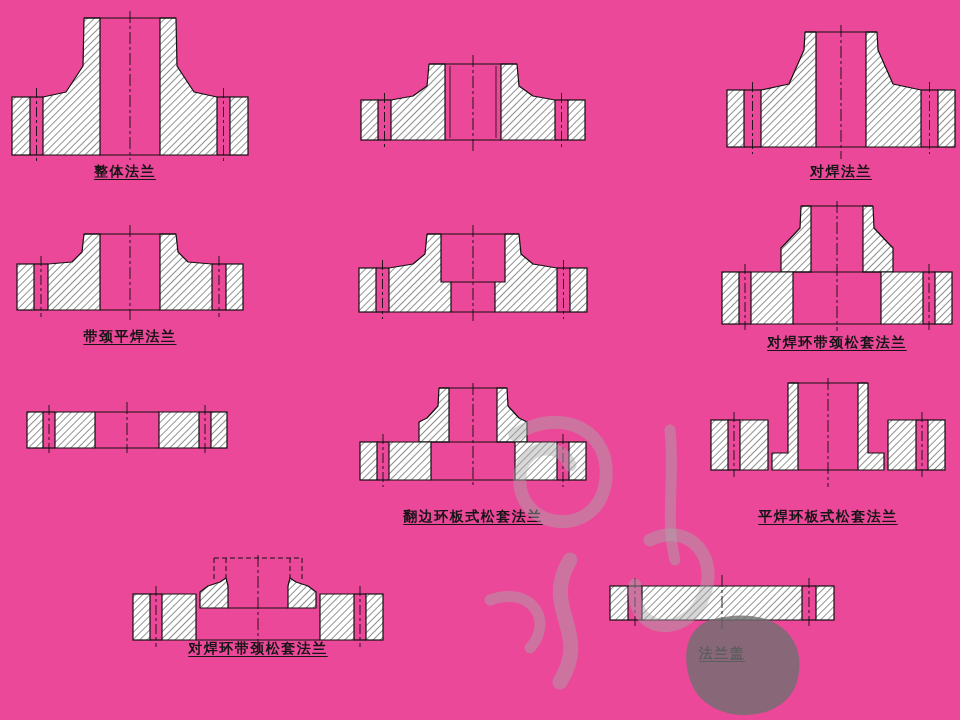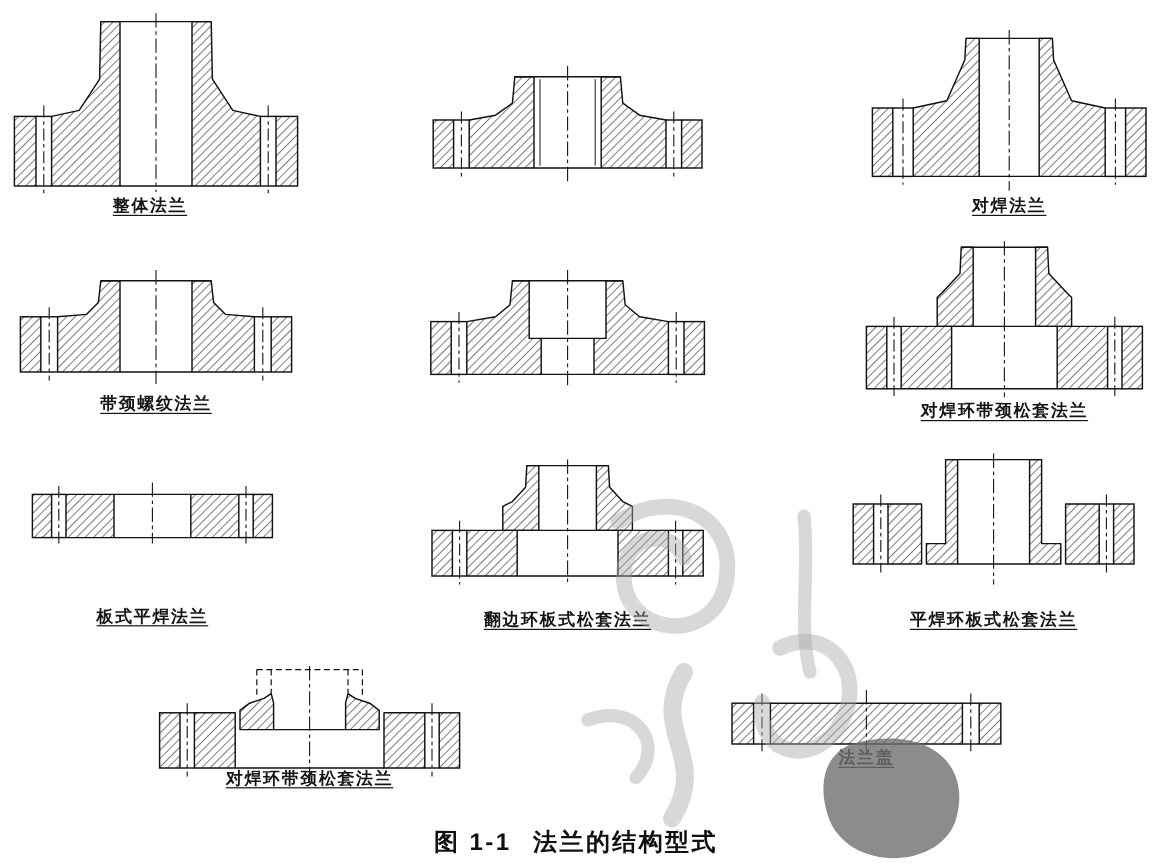--- a/index.html
+++ b/index.html
@@ -1,18 +1,18 @@
 <!DOCTYPE html>
 <html><head>
 <meta charset="utf-8">
 <style>
   html,body{margin:0;padding:0;background:#e8e8e8;}
   .page{
     position:relative;width:960px;height:720px;margin:0 auto;
-    background:#ffffff;overflow:hidden;
+    background:#ec4899;overflow:hidden;
     font-family:"Liberation Sans", sans-serif;color:#111;
   }
   svg.draw{position:absolute;overflow:visible;}
   .lbl{
     position:absolute;text-align:center;
     font-size:14px;font-weight:bold;letter-spacing:1.5px;
     text-decoration:underline;text-underline-offset:3px;
     color:#151515;white-space:nowrap;
   }
   .caption{
@@ -157,21 +157,21 @@
       <line x1="211" y1="74" x2="223" y2="74" stroke="#111" stroke-width="1.2"></line>
       <line x1="211" y1="126" x2="223" y2="126" stroke="#111" stroke-width="1.2"></line>
       <line x1="89" y1="8" x2="161" y2="8" stroke="#111" stroke-width="1.2"></line>
       <line x1="81" y1="74" x2="169" y2="74" stroke="#111" stroke-width="1.2"></line>
       <line x1="81" y1="126" x2="169" y2="126" stroke="#111" stroke-width="1.2"></line>
       <line x1="125" y1="3" x2="125" y2="133" stroke="#111" stroke-width="0.9" stroke-dasharray="12 3 3 3"></line>
       <line x1="33" y1="66" x2="33" y2="132" stroke="#111" stroke-width="0.9" stroke-dasharray="10 3 3 3"></line>
       <line x1="217" y1="66" x2="217" y2="132" stroke="#111" stroke-width="0.9" stroke-dasharray="10 3 3 3"></line>
     </svg>
 
-  <div class="lbl" style="left:5px;top:328px;width:250px">带颈螺纹法兰</div>
+  <div class="lbl" style="left:5px;top:328px;width:250px">带颈平焊法兰</div>
   <div class="lbl" style="left:702px;top:334px;width:270px">对焊环带颈松套法兰</div>
 
   <svg class="draw" style="left:12px;top:400px" viewBox="0 0 230 55" width="230" height="55">
       <defs>
         <pattern id="hatch6" width="5" height="5" patternUnits="userSpaceOnUse" patternTransform="rotate(45)">
           <rect width="5" height="5" fill="#ffffff"></rect>
           <line x1="0" y1="0" x2="0" y2="5" stroke="#222" stroke-width="1"></line>
         </pattern>
       </defs>
       <polygon points="43,12 83,12 83,48 43,48" fill="url(#hatch6)" stroke="#111" stroke-width="1.2" stroke-linejoin="round"></polygon>
@@ -229,21 +229,20 @@
       <line x1="37" y1="95" x2="25" y2="95" stroke="#111" stroke-width="1.2"></line>
       <line x1="213" y1="45" x2="225" y2="45" stroke="#111" stroke-width="1.2"></line>
       <line x1="213" y1="95" x2="225" y2="95" stroke="#111" stroke-width="1.2"></line>
       <line x1="85" y1="8" x2="165" y2="8" stroke="#111" stroke-width="1.2"></line>
       <line x1="95" y1="95" x2="155" y2="95" stroke="#111" stroke-width="1.2"></line>
       <line x1="125" y1="3" x2="125" y2="112" stroke="#111" stroke-width="0.9" stroke-dasharray="12 3 3 3"></line>
       <line x1="31" y1="37" x2="31" y2="102" stroke="#111" stroke-width="0.9" stroke-dasharray="10 3 3 3"></line>
       <line x1="219" y1="37" x2="219" y2="102" stroke="#111" stroke-width="0.9" stroke-dasharray="10 3 3 3"></line>
     </svg>
 
-  <div class="lbl" style="left:12px;top:505px;width:230px">板式平焊法兰</div>
   <div class="lbl" style="left:338px;top:508px;width:270px">翻边环板式松套法兰</div>
   <div class="lbl" style="left:693px;top:508px;width:270px">平焊环板式松套法兰</div>
 
   <svg class="draw" style="left:128px;top:552px" viewBox="0 0 260 100" width="260" height="100">
       <defs>
         <pattern id="hatch9" width="5" height="5" patternUnits="userSpaceOnUse" patternTransform="rotate(45)">
           <rect width="5" height="5" fill="#ffffff"></rect>
           <line x1="0" y1="0" x2="0" y2="5" stroke="#222" stroke-width="1"></line>
         </pattern>
       </defs>
@@ -281,30 +280,27 @@
       <line x1="50" y1="14" x2="36" y2="14" stroke="#111" stroke-width="1.2"></line>
       <line x1="50" y1="48" x2="36" y2="48" stroke="#111" stroke-width="1.2"></line>
       <line x1="210" y1="14" x2="224" y2="14" stroke="#111" stroke-width="1.2"></line>
       <line x1="210" y1="48" x2="224" y2="48" stroke="#111" stroke-width="1.2"></line>
       <line x1="130" y1="3" x2="130" y2="58" stroke="#111" stroke-width="0.9" stroke-dasharray="12 3 3 3"></line>
       <line x1="43" y1="6" x2="43" y2="56" stroke="#111" stroke-width="0.9" stroke-dasharray="10 3 3 3"></line>
       <line x1="217" y1="6" x2="217" y2="56" stroke="#111" stroke-width="0.9" stroke-dasharray="10 3 3 3"></line>
     </svg>
 
   <div class="lbl" style="left:118px;top:640px;width:280px">对焊环带颈松套法兰</div>
-  <div class="lbl" style="left:592px;top:623px;width:260px">法兰盖</div>
+  <div class="lbl" style="left:592px;top:645px;width:260px">法兰盖</div>
 
   <svg class="watermark" width="420" height="330" viewBox="0 0 420 330">
     <g fill="none" stroke="#a8a8a8" stroke-opacity="0.45" stroke-linecap="round">
       <path d="M95,45 C140,15 195,40 185,95 C175,150 95,140 100,85 C103,55 140,50 150,75" stroke-width="13"></path>
       <path d="M250,40 C255,90 245,130 255,170" stroke-width="11"></path>
       <path d="M150,170 C120,220 172,240 140,292" stroke-width="15"></path>
       <path d="M230,150 C270,130 302,170 282,210 C262,250 210,242 215,195" stroke-width="13"></path>
       <path d="M70,210 C110,195 135,230 110,258" stroke-width="11"></path>
     </g>
     <path d="M290,230 C350,213 392,245 376,295 C360,336 285,336 270,290 C261,262 268,238 290,230 Z" fill="#6f6f6f" fill-opacity="0.8"></path>
   </svg>
 
-  <div class="caption">
-    <span class="num">图 1-1</span><span>法兰的结构型式</span>
-  </div>
 
 </div>
 
 </body></html>

